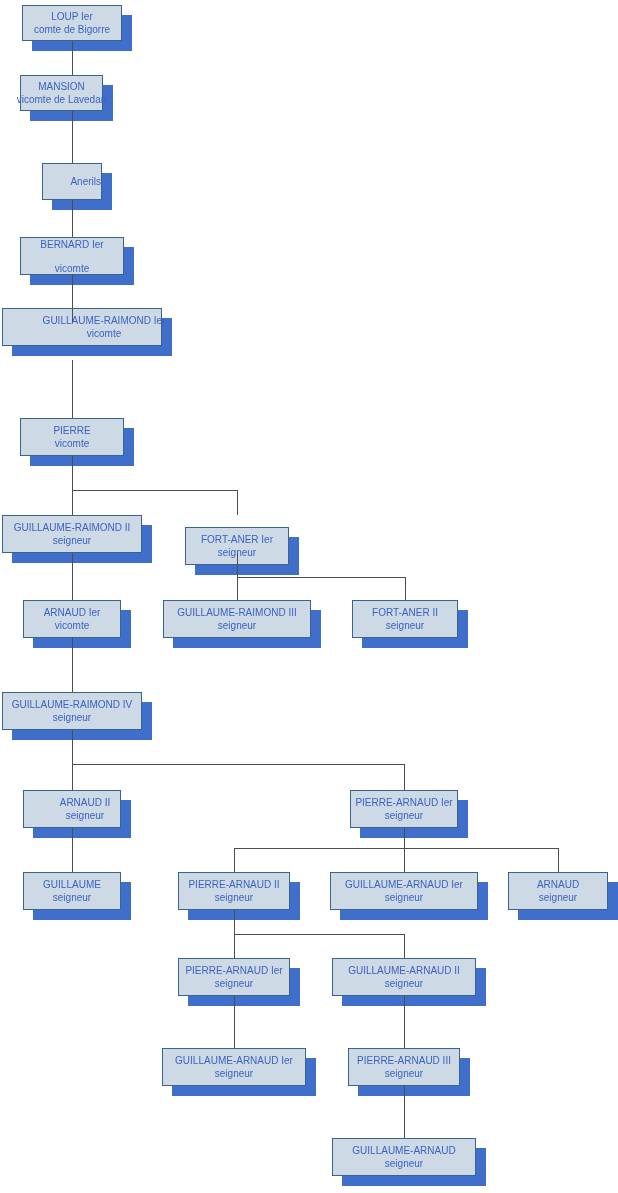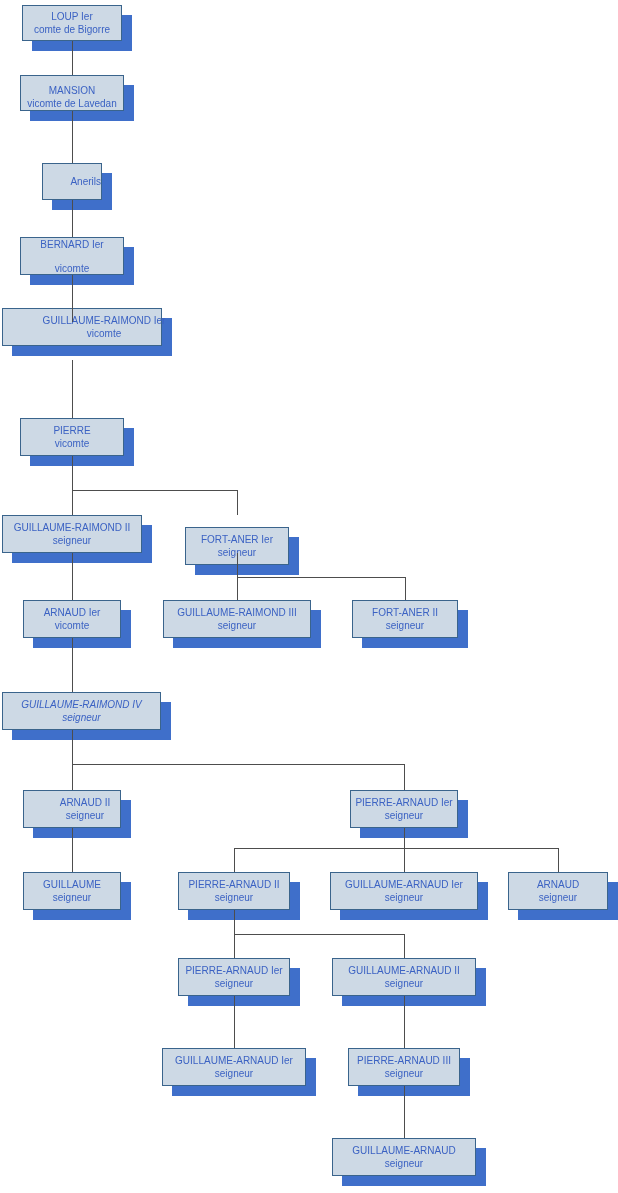--- a/index.html
+++ b/index.html
@@ -77,21 +77,21 @@
       <line x1="234.5" y1="934.5" x2="234.5" y2="958" stroke="#4d4d4d" stroke-width="1"></line>
       <line x1="404.5" y1="934.5" x2="404.5" y2="958" stroke="#4d4d4d" stroke-width="1"></line>
       <line x1="234.5" y1="996" x2="234.5" y2="1048" stroke="#4d4d4d" stroke-width="1"></line>
       <line x1="404.5" y1="996" x2="404.5" y2="1048" stroke="#4d4d4d" stroke-width="1"></line>
       <line x1="404.5" y1="1086" x2="404.5" y2="1138" stroke="#4d4d4d" stroke-width="1"></line>
     </svg>
 <div class="node" style="left: 22px; top: 5px; width: 100px; height: 36px;">
     <div class="name">LOUP Ier</div>
     <div class="title">comte de Bigorre</div>
   </div>
-    <div class="node" style="left: 20px; top: 75px; width: 104px; height: 36px; justify-content: flex-end;">
+    <div class="node" style="left: 20px; top: 75px; width: 83px; height: 36px;">
     <div class="name">MANSION</div>
     <div class="title">vicomte de Lavedan</div>
   </div>
     <div class="node" style="left: 42px; top: 163px; width: 60px; height: 37px; align-items: flex-end;">
     <div class="name">Anerils</div>
 
   </div>
     <div class="node" style="left: 20px; top: 237px; width: 104px; height: 38px; gap: 11px;">
     <div class="name">BERNARD Ier</div>
     <div class="title">vicomte</div>
@@ -117,21 +117,21 @@
     <div class="title">vicomte</div>
   </div>
     <div class="node" style="left: 163px; top: 600px; width: 148px; height: 38px;">
     <div class="name">GUILLAUME-RAIMOND III</div>
     <div class="title">seigneur</div>
   </div>
     <div class="node" style="left: 352px; top: 600px; width: 106px; height: 38px;">
     <div class="name">FORT-ANER II</div>
     <div class="title">seigneur</div>
   </div>
-    <div class="node" style="left: 2px; top: 692px; width: 159px; height: 38px; font-style: italic;">
+    <div class="node" style="left: 2px; top: 692px; width: 140px; height: 38px;">
     <div class="name">GUILLAUME-RAIMOND IV</div>
     <div class="title">seigneur</div>
   </div>
     <div class="node" style="left: 23px; top: 790px; width: 98px; height: 38px; padding-left: 26px;">
     <div class="name">ARNAUD II</div>
     <div class="title">seigneur</div>
   </div>
     <div class="node" style="left: 350px; top: 790px; width: 108px; height: 38px;">
     <div class="name">PIERRE-ARNAUD Ier</div>
     <div class="title">seigneur</div>

